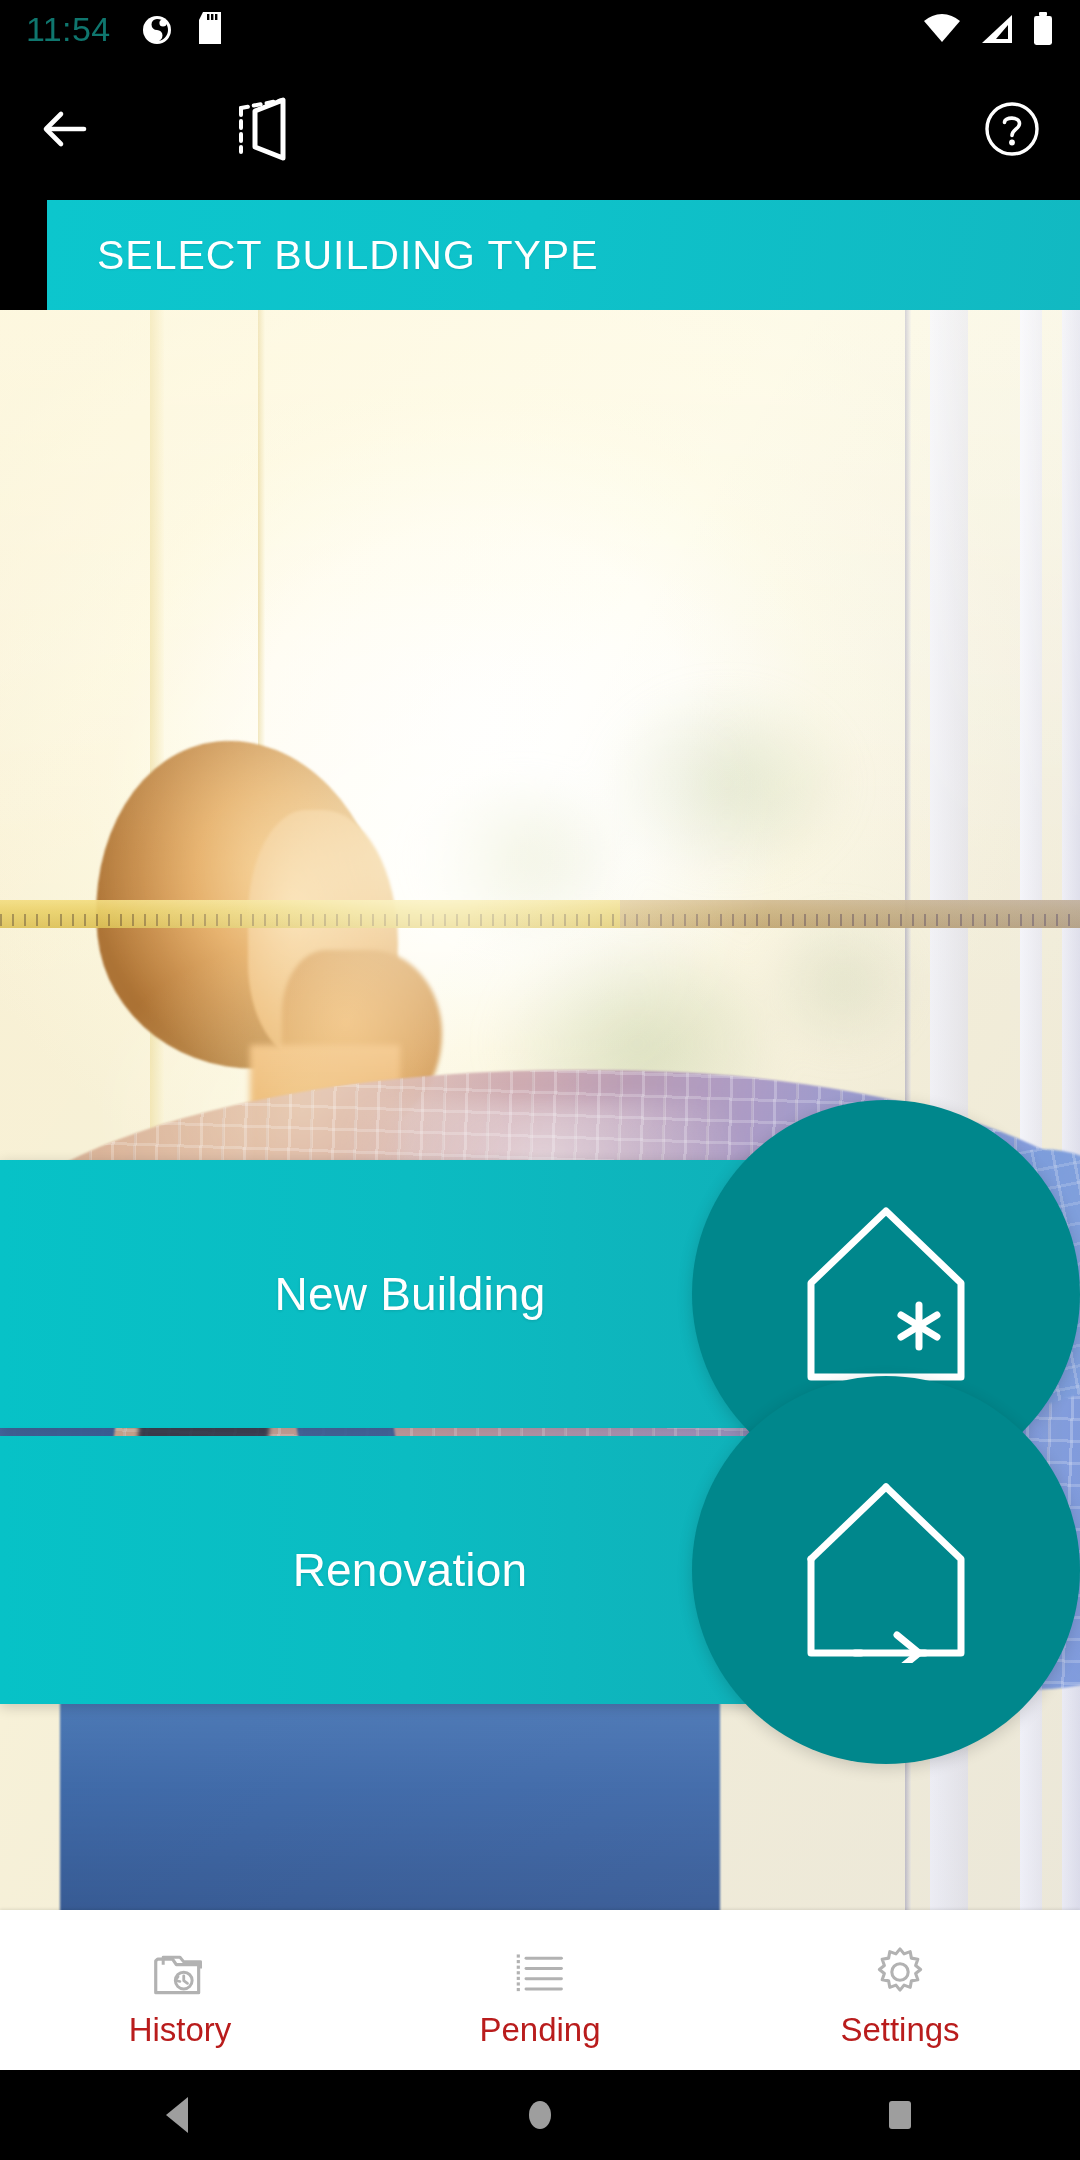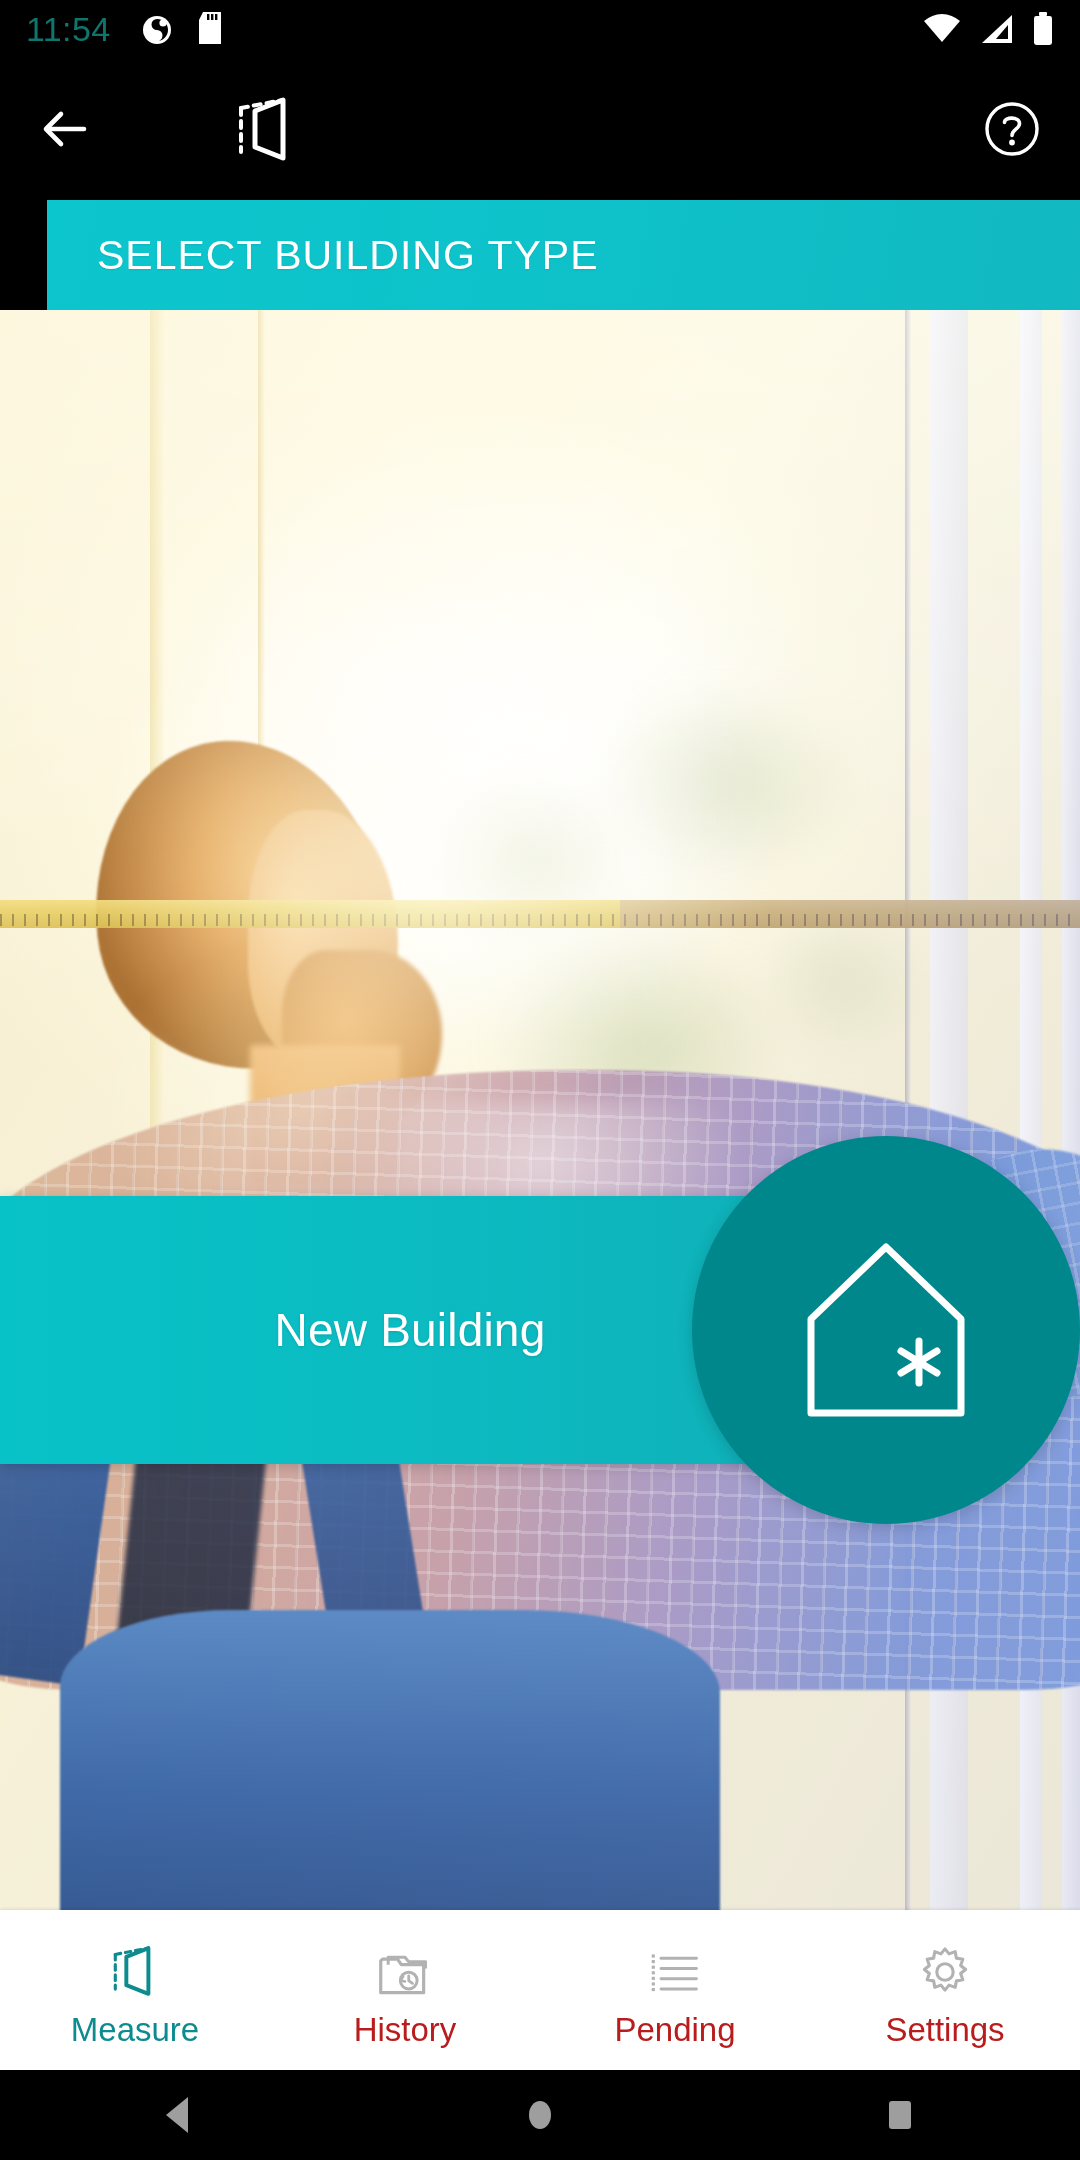--- a/index.html
+++ b/index.html
@@ -214,21 +214,20 @@
   }
   .photo .coolcast{
     position:absolute; inset:0;
     background:linear-gradient(120deg, rgba(255,235,180,.18) 0%, rgba(255,255,255,0) 40%, rgba(150,160,220,.12) 100%);
   }
 
   
   .choice{
     position:absolute; left:0; width:1020px; height:268px;
     z-index:20;
-    margin-top:36px;
   }
   .choice .bar{
     position:absolute; left:0; top:0; width:1020px; height:268px;
     background:linear-gradient(90deg,#07c2c7 0%,#0bbcc2 40%,#0fb2ba 72%,#14a9b2 100%);
     border-radius:0 34px 34px 0;
     box-shadow:0 3px 14px rgba(0,0,0,.18);
   }
   .choice .label{
     position:absolute; left:0; top:0; width:820px; height:268px;
     display:flex; align-items:center; justify-content:center;
@@ -310,20 +309,35 @@
         <path d="M85 10 L160 82 L160 176 L10 176 L10 82 Z" fill="none" stroke="#ffffff" stroke-width="7" stroke-linejoin="round" stroke-linecap="round"></path>
         <g stroke="#ffffff" stroke-width="7" stroke-linecap="round">
           <line x1="118" y1="104" x2="118" y2="146"></line>
           <line x1="100" y1="114" x2="136" y2="136"></line>
           <line x1="136" y1="114" x2="100" y2="136"></line>
         </g>
       </svg>
     </div>
   </div>
 
+  <div class="choice choice-reno">
+    <div class="bar"></div>
+    <div class="label">Renovation</div>
+    <div class="disc">
+      <svg width="170" height="186" viewBox="0 0 170 186">
+        <path d="M85 10 L160 82 L160 176 L118 176" fill="none" stroke="#ffffff" stroke-width="7" stroke-linejoin="round" stroke-linecap="round"></path>
+        <path d="M10 82 L10 176 L60 176" fill="none" stroke="#ffffff" stroke-width="7" stroke-linejoin="round" stroke-linecap="round"></path>
+        <path d="M10 82 L85 10" fill="none" stroke="#ffffff" stroke-width="7" stroke-linejoin="round" stroke-linecap="round"></path>
+        <g stroke="#ffffff" stroke-width="7" stroke-linecap="round" fill="none">
+          <line x1="54" y1="176" x2="124" y2="176"></line>
+          <polyline points="96,158 118,176 96,194"></polyline>
+        </g>
+      </svg>
+    </div>
+  </div>
 
   <div class="titlebar">
     <div class="titlebar-text">SELECT BUILDING TYPE</div>
   </div>
 
   <div class="appbar">
     <div class="appbar-back">
       <svg width="58" height="58" viewBox="0 0 58 58">
         <g stroke="#ffffff" stroke-width="4.6" fill="none" stroke-linecap="round" stroke-linejoin="round">
           <line x1="48" y1="29" x2="11" y2="29"></line>
@@ -378,30 +392,20 @@
       </svg>
       <svg width="22" height="36" viewBox="0 0 22 36">
         <rect x="7" y="1" width="8" height="4" rx="1" fill="#ffffff"></rect>
         <rect x="2" y="5" width="18" height="29" rx="2.4" fill="#ffffff"></rect>
       </svg>
     </div>
   </div>
 
   <div class="bottomnav">
 
-    <div class="navitem active">
-      <span class="ico">
-        <svg width="52" height="56" viewBox="0 0 66 70">
-          <line x1="8" y1="14" x2="8" y2="58" stroke="#0d8b8e" stroke-width="4" stroke-dasharray="7 6" stroke-linecap="round"></line>
-          <line x1="8" y1="14" x2="50" y2="6" stroke="#0d8b8e" stroke-width="4" stroke-dasharray="7 6" stroke-linecap="round"></line>
-          <path d="M22 17 L50 6 L50 64 L22 53 Z" fill="none" stroke="#0d8b8e" stroke-width="5" stroke-linejoin="round" stroke-linecap="round"></path>
-        </svg>
-      </span>
-      <span class="txt">Measure</span>
-    </div>
 
     <div class="navitem inactive">
       <span class="ico">
         <svg width="56" height="50" viewBox="0 0 60 52">
           <path d="M4 12 L4 46 L50 46 L50 16 L26 16 L22 10 L6 10 Z" fill="none" stroke="#b2b2b2" stroke-width="3.4" stroke-linejoin="round"></path>
           <path d="M12 16 L12 8 L30 8 L34 13 L52 13 L52 20" fill="none" stroke="#b2b2b2" stroke-width="3.2" stroke-linejoin="round"></path>
           <circle cx="34" cy="33" r="9" fill="none" stroke="#b2b2b2" stroke-width="3.2"></circle>
           <polyline points="34,28 34,33 38,36" fill="none" stroke="#b2b2b2" stroke-width="3" stroke-linecap="round" stroke-linejoin="round"></polyline>
           <polyline points="28,29 25,33 30,34" fill="none" stroke="#b2b2b2" stroke-width="2.8" stroke-linecap="round" stroke-linejoin="round"></polyline>
         </svg>

